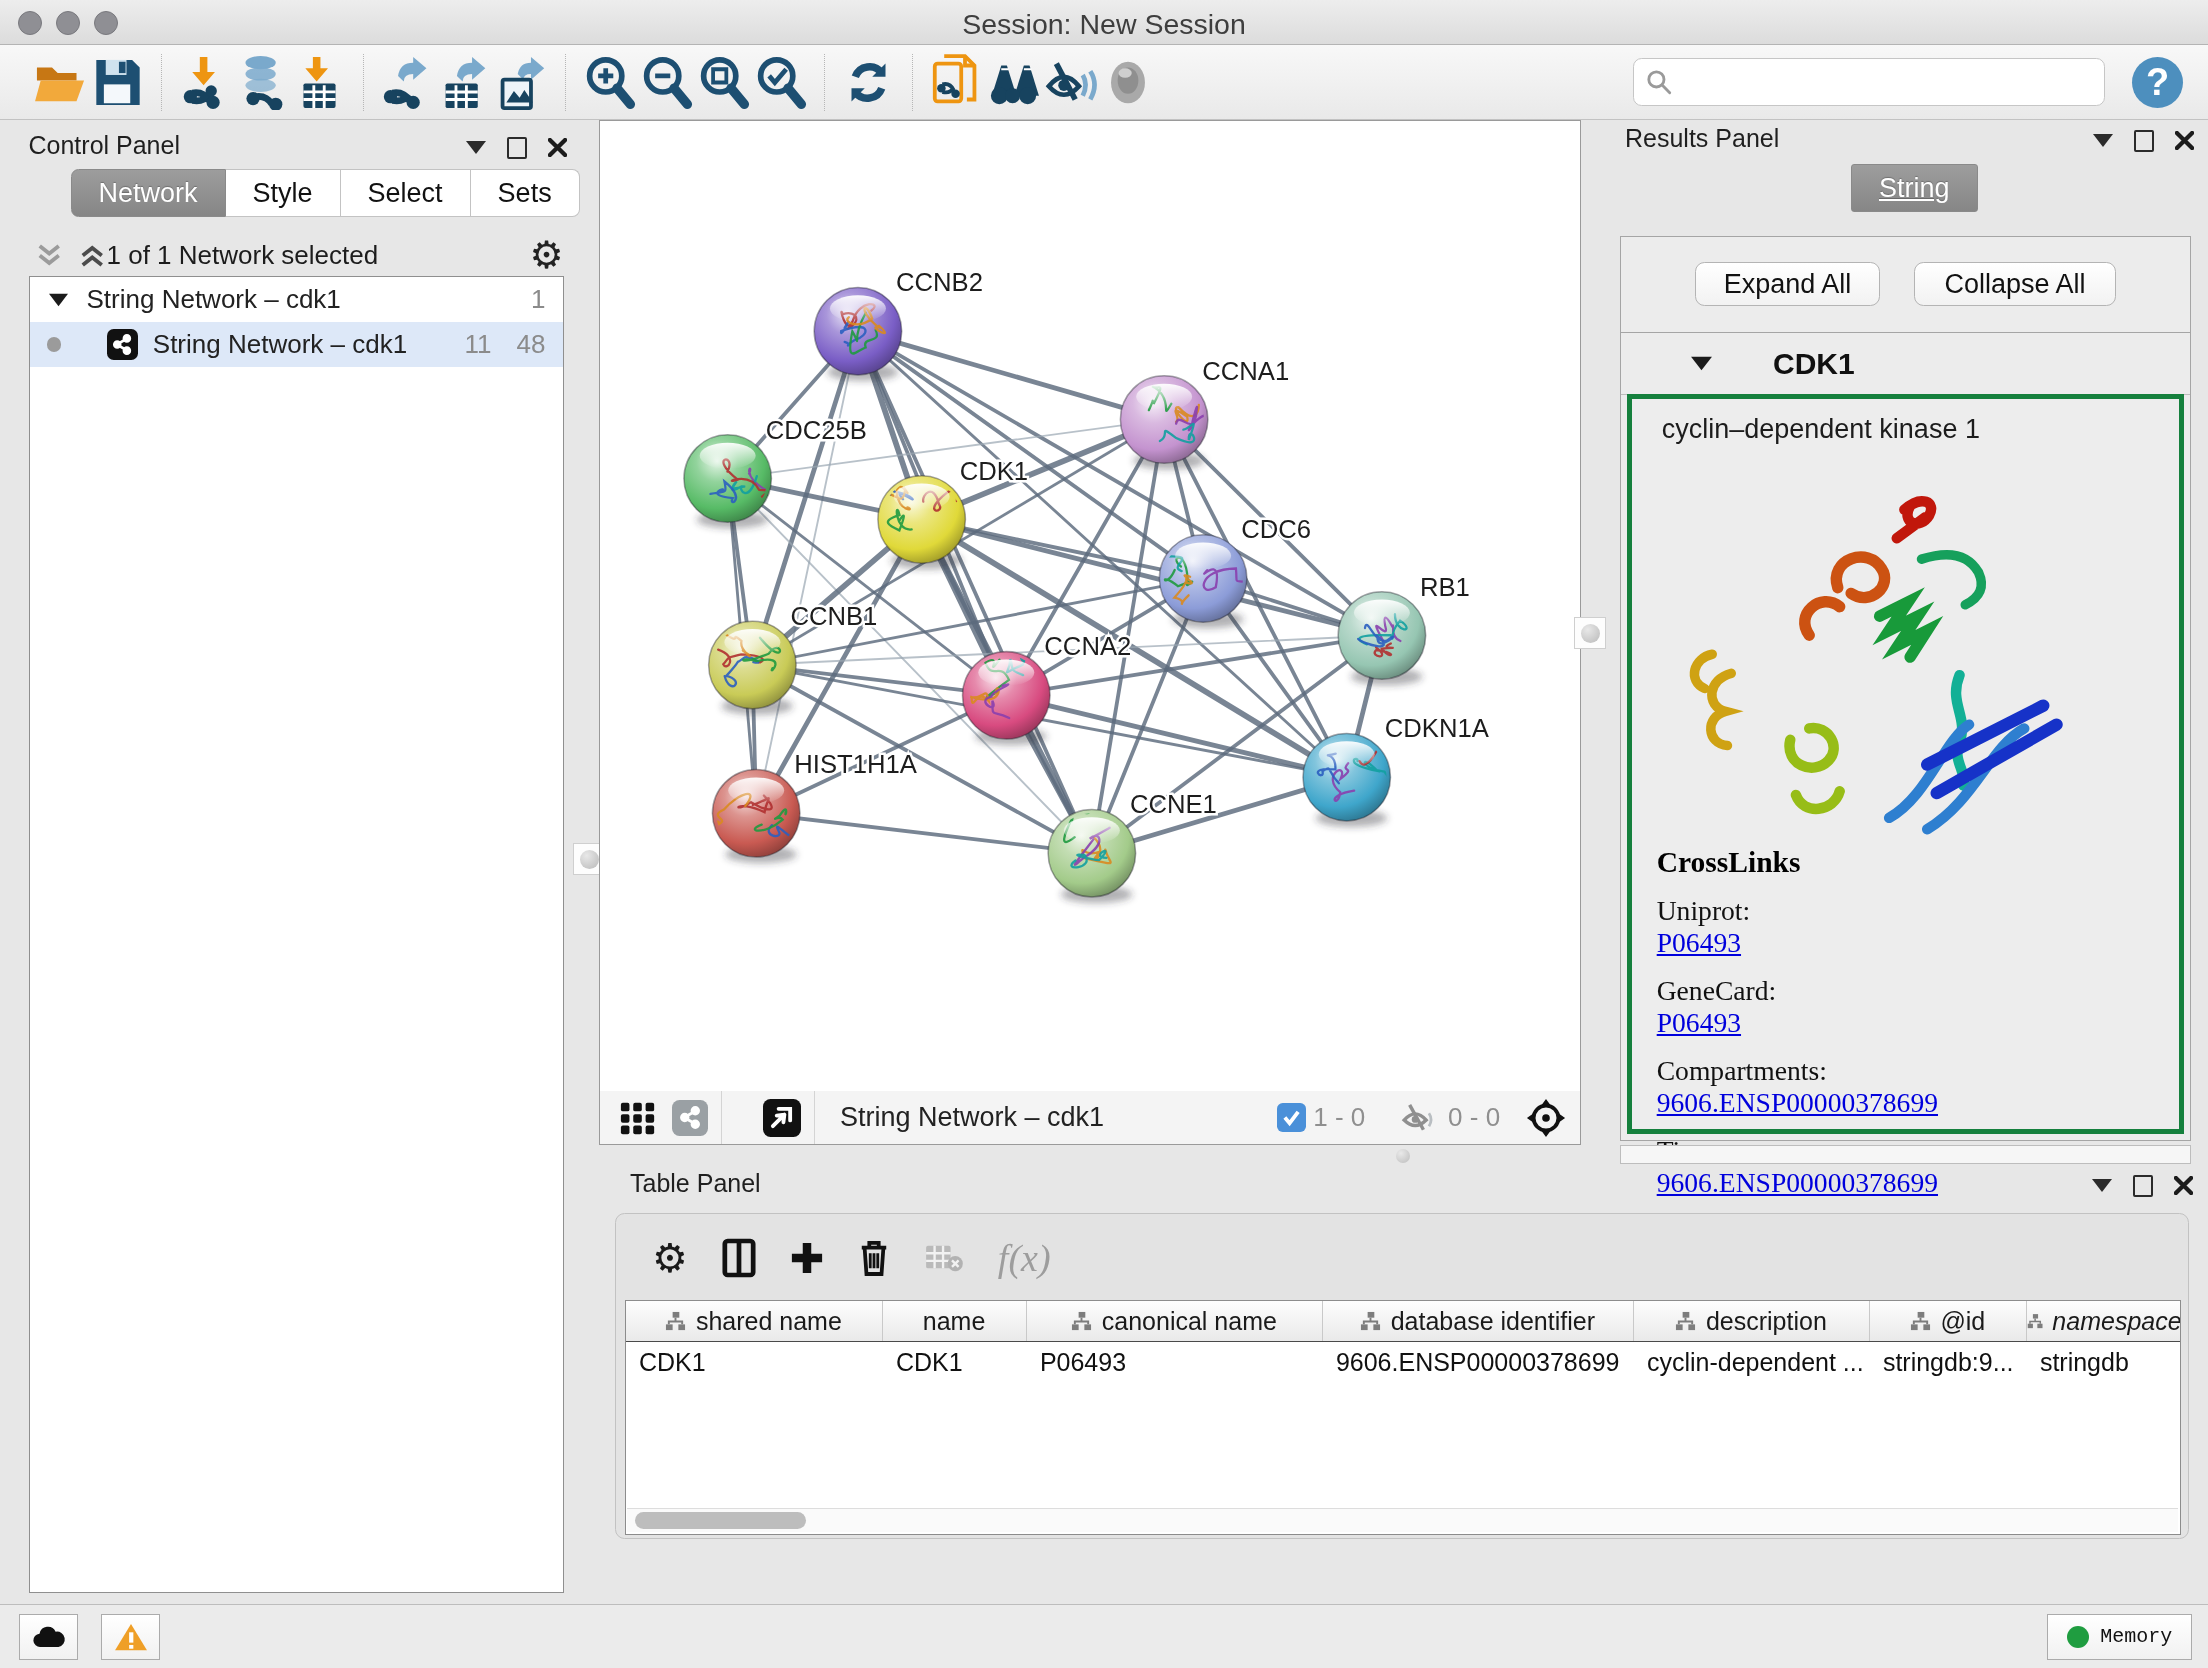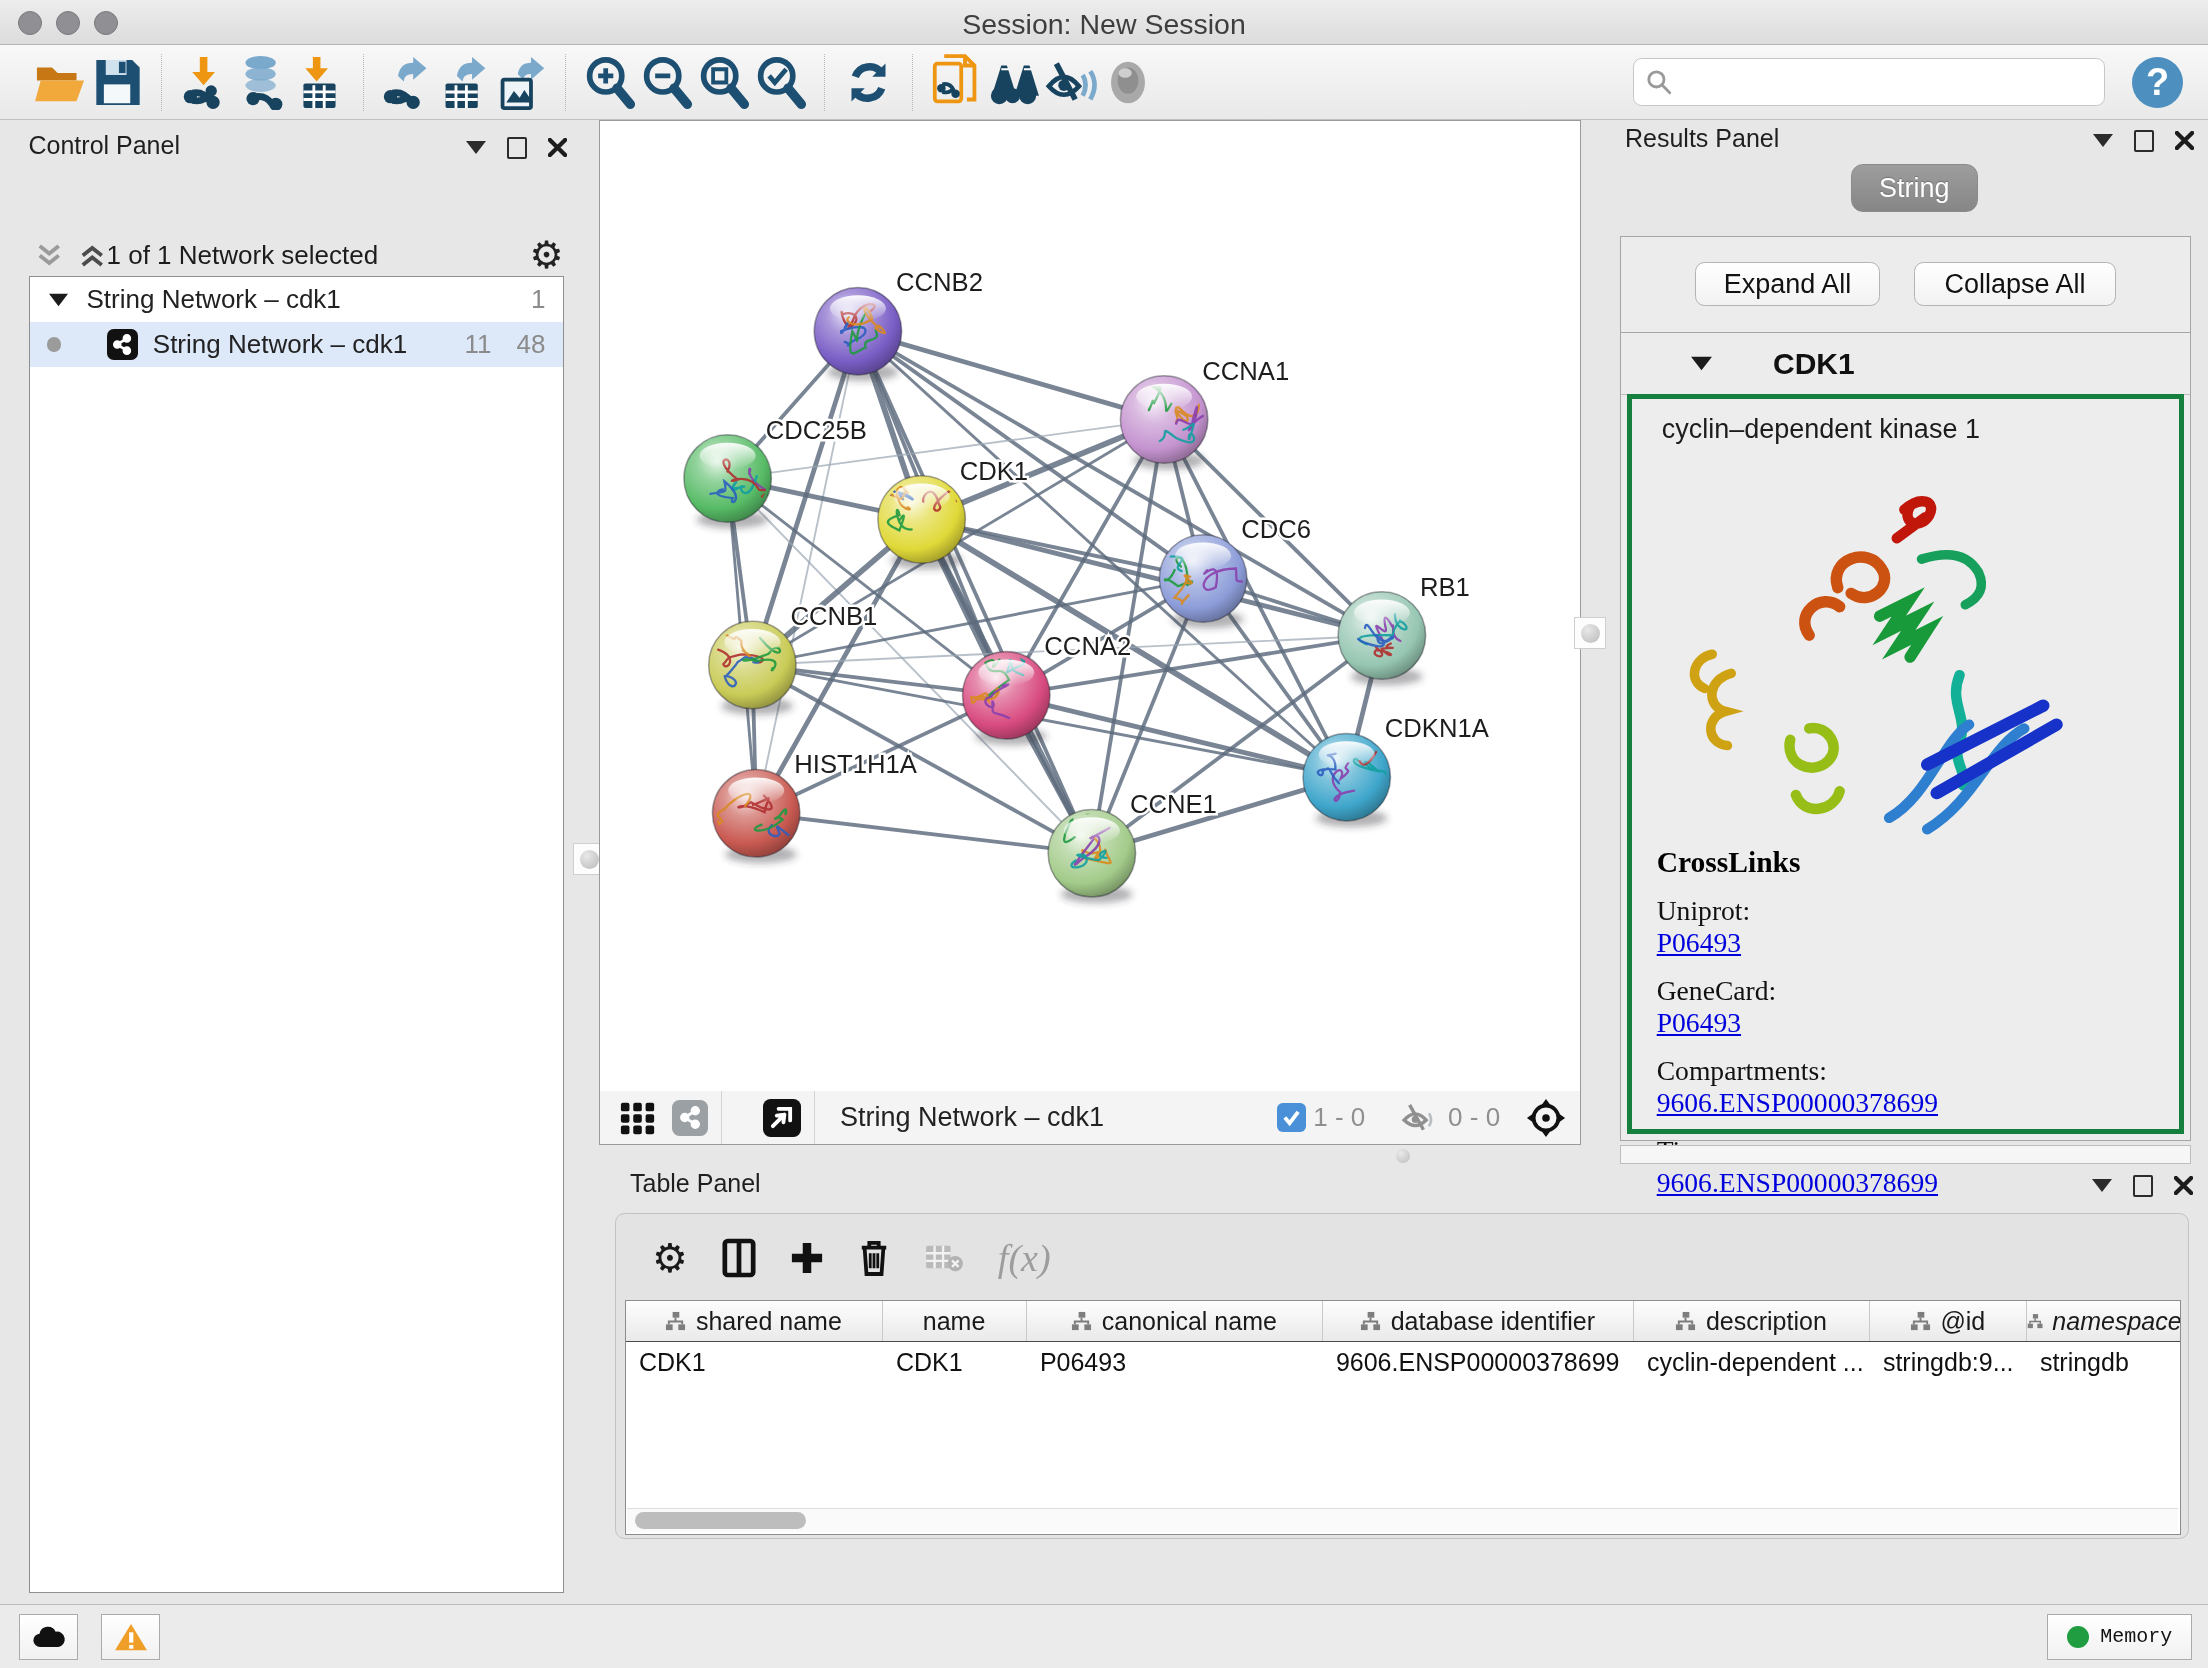--- a/index.html
+++ b/index.html
@@ -30,21 +30,21 @@
     border-top:13.3px solid #2b2b2b;}
   .flo{width:16px;height:18px;border:2.4px solid #2b2b2b;border-radius:1.9px;}
   
   .seg{display:flex;}
   .seg .sg{background:#fff;border:1px solid #c3c3c3;border-left-width:0;font-size:27px;color:#111;
     padding:6.7px 27px;line-height:1.2;}
   .seg .sg:first-child{border-left-width:1px;border-radius:7.6px 0 0 7.6px;}
   .seg .sg:last-child{border-radius:0 7.6px 7.6px 0;}
   .seg .sg.active{background:linear-gradient(#9d9d9d,#868686);color:#fff;border-color:#8a8a8a;
     text-shadow:0 -1px 1px rgba(0,0,0,.25);}
-  .seg .sg.single{border-radius:12px;border-left-width:1px;}
+  .seg .sg.single{border-radius:3px;border-left-width:1px;text-decoration:underline;}
   
   .control-panel{position:absolute;left:9.5px;top:129px;width:571px;height:1470px;}
   .netlist{position:absolute;left:19px;top:147px;right:17px;bottom:5.7px;background:#fff;
     border:1.4px solid #8f8f8f;}
   .trow{height:45px;display:flex;align-items:center;font-size:26px;}
   .trow .cnt{color:#8b8b8b;}
   .trow.sel{background:#dde8f8;}
   .sharebadge{width:31px;height:31px;border-radius:6.7px;background:#111;display:flex;
     align-items:center;justify-content:center;}
   .graydot{width:14.3px;height:14.3px;border-radius:50%;background:#9b9b9b;}
@@ -288,20 +288,26 @@
   </div>
 
   <div class="control-panel">
     <div class="phead" style="position:absolute;left:19px;top:1.9px">Control Panel</div>
     <div class="phead-icons" style="right:13.3px;top:7.6px">
       <div class="tri"></div>
       <div class="flo"></div>
       <svg width="19" height="19" viewBox="0 0 20 20">
         <path d="M2 2 L18 18 M18 2 L2 18" stroke="#1c1c1c" stroke-width="4.5" stroke-linecap="round"></path>
       </svg>
+    </div>
+    <div class="seg" style="position:absolute;left:61px;top:40px">
+      <div class="sg active">Network</div>
+      <div class="sg">Style</div>
+      <div class="sg">Select</div>
+      <div class="sg">Sets</div>
     </div>
     <div style="position:absolute;left:25px;top:107px;right:17px;height:38px;display:flex;align-items:center;">
       <svg width="28.5" height="27" viewBox="0 0 30 28">
         <path d="M5 4 l10 8 10 -8 M5 14 l10 8 10 -8" fill="none" stroke="#9b9b9b" stroke-width="4"></path>
       </svg>
       <svg width="28.5" height="27" viewBox="0 0 30 28" style="margin-left:15px">
         <path d="M5 24 l10 -8 10 8 M5 14 l10 -8 10 8" fill="none" stroke="#4c4c4c" stroke-width="4"></path>
       </svg>
       <div style="flex:1;font-size:26px;color:#1c1c1c">1 of 1 Network selected</div>
       <span style="font-size:38px;line-height:28.5px;color:#222">⚙</span>

